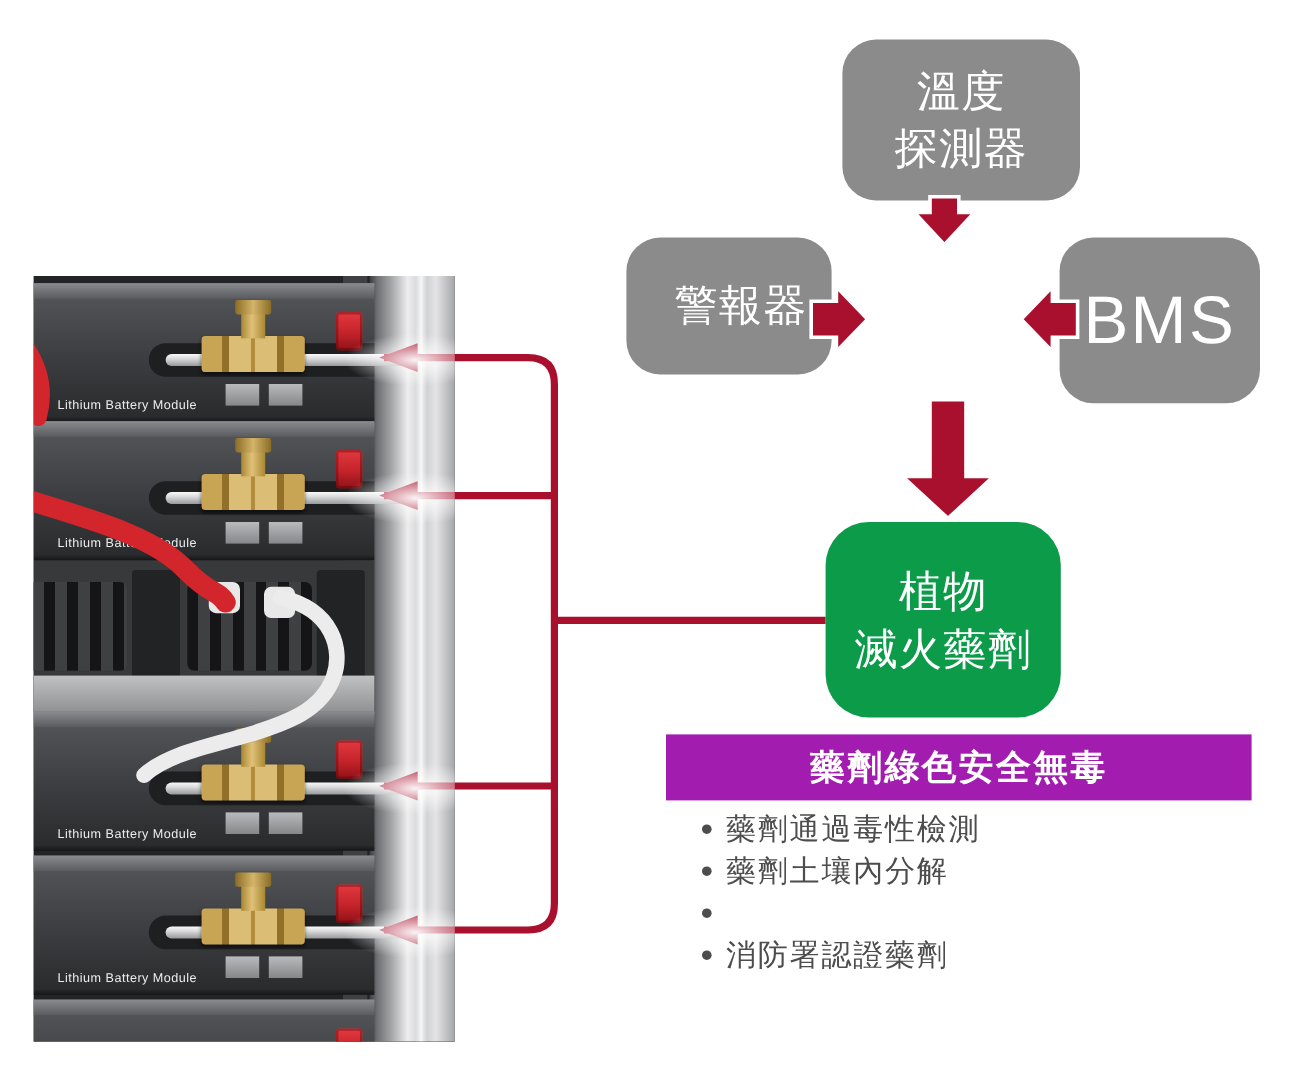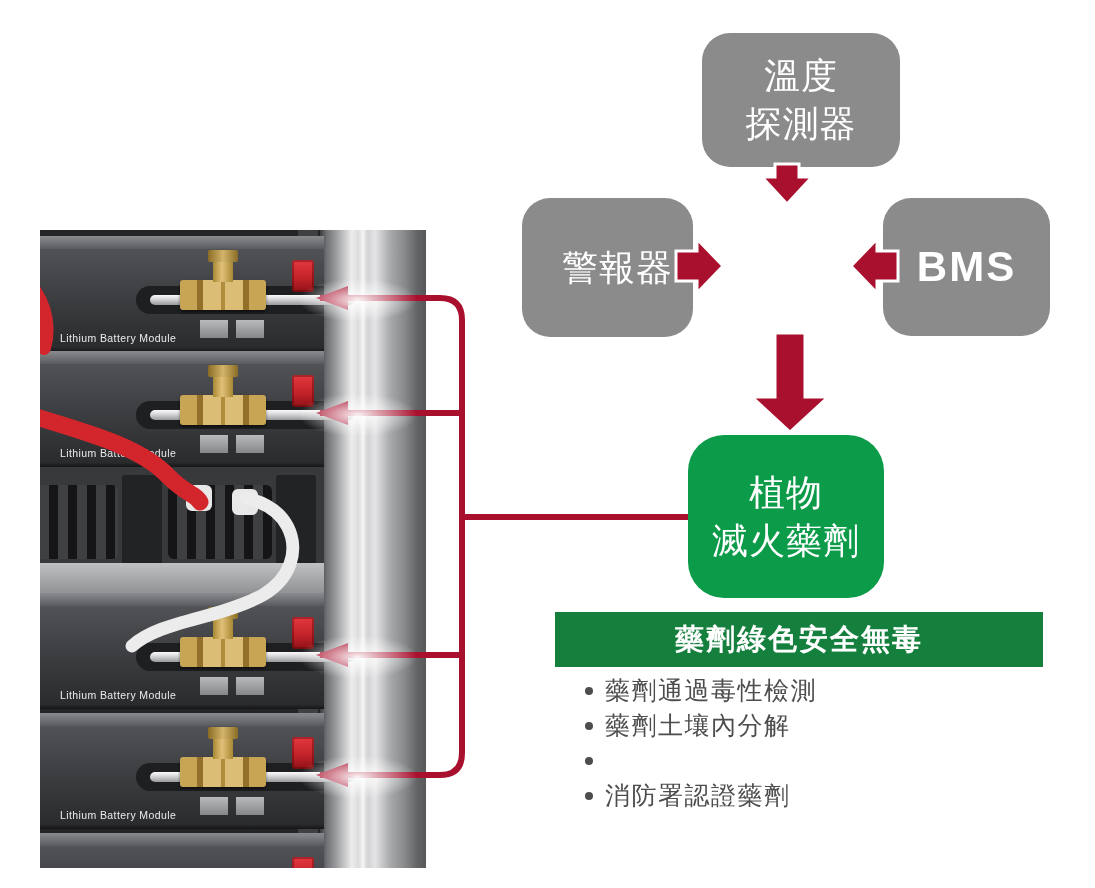--- a/index.html
+++ b/index.html
@@ -1,21 +1,21 @@
 <!DOCTYPE html>
 <html><head>
 <meta charset="utf-8">
 <style>
   * { margin:0; padding:0; box-sizing:border-box; }
   html,body { background:#ffffff; }
   body { font-family:"Liberation Sans", sans-serif; }
   .canvas { position:relative; width:1095px; height:888px; background:#ffffff; overflow:hidden; }
 
   
-  .photo { position:absolute; left:40px; top:230px; width:386px; height:638px;
+  .photo { position:absolute; left:28px; top:230px; width:351px; height:638px;
            background:#232426; overflow:hidden; }
   .rail { position:absolute; top:0; left:280px; width:106px; height:100%; z-index:1;
           background:linear-gradient(90deg,#3b3c3e 0%,#6f7073 6%,#9fa0a2 16%,#ededee 30%,
                      #c9cacc 42%,#e4e4e6 52%,#a9aaac 66%,#88898b 80%,#626365 92%,#57585a 100%); }
   .rail-streak { position:absolute; top:0; left:318px; width:10px; height:100%; z-index:1;
           background:linear-gradient(90deg,rgba(255,255,255,0),#ffffff,rgba(255,255,255,0)); opacity:.85; }
   .perf { position:absolute; top:0; left:258px; width:20px; height:100%; z-index:2; background:#47484a;
           background-image:repeating-linear-gradient(180deg,#47484a 0 18px,#1c1d1f 18px 26px); opacity:.8; }
 
   .module { position:absolute; left:0; width:284px; height:116px; z-index:3;
@@ -61,31 +61,31 @@
 
   
   .connector { position:absolute; left:0; top:0; width:1095px; height:888px; pointer-events:none; z-index:4; }
 
   
   .box { position:absolute; display:flex; flex-direction:column; align-items:center; justify-content:center;
          color:#ffffff; text-align:center; z-index:5; }
   .box .l { font-size:36px; line-height:1.32; font-weight:500; letter-spacing:1px; }
   .gray { background:#8b8b8b; border-radius:28px; }
   .node-temp  { left:702px; top:33px;  width:198px; height:134px; }
-  .node-alarm { left:522px; top:198px; width:171px; height:139px;padding-left:20px; }
+  .node-alarm { left:522px; top:198px; width:171px; height:114px;padding-left:20px; }
   .node-fire  { left:705px; top:198px; width:167px; height:139px; background:#e60012; border-radius:30px; }
   .node-bms   { left:883px; top:198px; width:167px; height:138px; }
-  .node-bms .l { font-size:42px; font-weight:700; letter-spacing:2px; }
+  .node-bms .l { font-size:56px; font-weight:400; letter-spacing:2px; }
   .node-agent { left:688px; top:435px; width:196px; height:163px; background:#0c9b49; border-radius:36px; }
 
   .block-arrows { position:absolute; left:0; top:0; width:1095px; height:888px; pointer-events:none; z-index:6; }
 
   
   .banner { position:absolute; left:555px; top:612px; width:488px; height:55px; z-index:5;
-            background:#15803d; color:#ffffff; display:flex; align-items:center; justify-content:center;
+            background:#a21caf; color:#ffffff; display:flex; align-items:center; justify-content:center;
             font-size:29px; font-weight:bold; letter-spacing:2px; }
   .benefits { position:absolute; left:585px; top:673px; list-style:none; z-index:5; }
   .benefits li { display:flex; align-items:center; height:35px; }
   .dot { width:8px; height:8px; border-radius:50%; background:#4d4d4d; margin-right:12px; flex:0 0 auto; }
   .btext { font-size:25px; color:#4d4d4d; font-weight:500; letter-spacing:1.5px; }
 </style>
 </head>
 <body>
 
 <div class="canvas">

